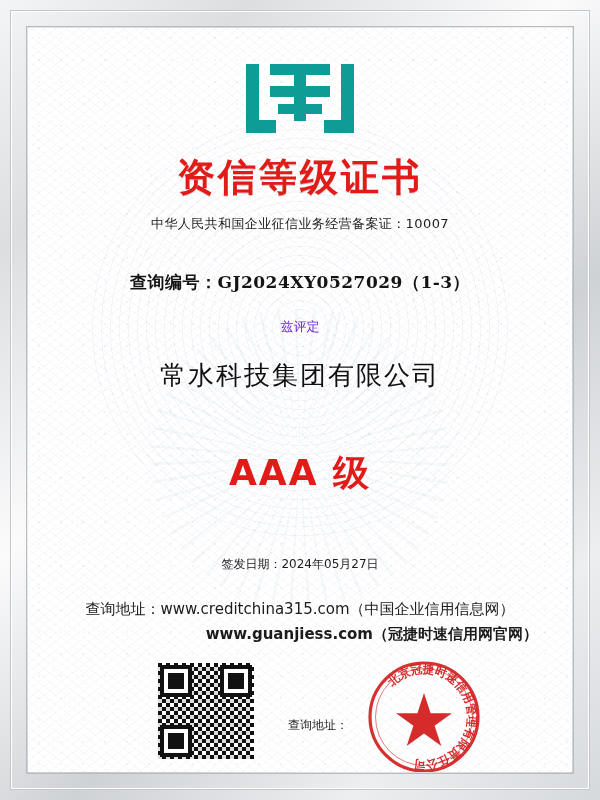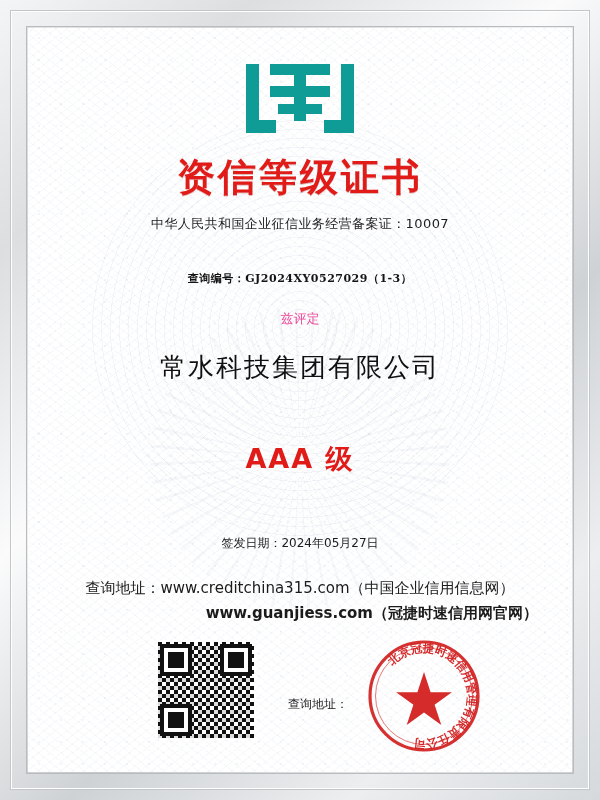--- a/index.html
+++ b/index.html
@@ -114,44 +114,44 @@
   .subtitle {
     font-family: "DejaVu Sans", "Liberation Sans", sans-serif;
     font-size: 13px;
     color: #1d1d1d;
     margin-top: 12px;
     letter-spacing: 0.4px;
   }
 
   .query-no {
     font-family: "DejaVu Serif", "Liberation Serif", serif;
-    font-size: 11px;
+    font-size: 17px;
     font-weight: bold;
     color: #141414;
     margin-top: 38px;
     letter-spacing: 0.5px;
   }
   .hereby {
     font-family: Liberation Serif, serif;
     font-size: 13px;
-    color: #ec4899;
+    color: #6d28d9;
     margin-top: 24px;
   }
   .company {
     font-family: "DejaVu Sans", "Liberation Sans", sans-serif;
     font-weight: normal;
     font-size: 26px;
     letter-spacing: 2px;
     color: #101010;
     margin-top: 22px;
   }
   .grade {
     font-family: "DejaVu Sans", "Liberation Sans", sans-serif;
     font-weight: bold;
-    font-size: 27px;
+    font-size: 36px;
     letter-spacing: 2px;
     color: #e01b18;
     margin-top: 56px;
   }
 
   
   .dates {
     margin-top: 58px;
     display: flex;
     justify-content: center;

